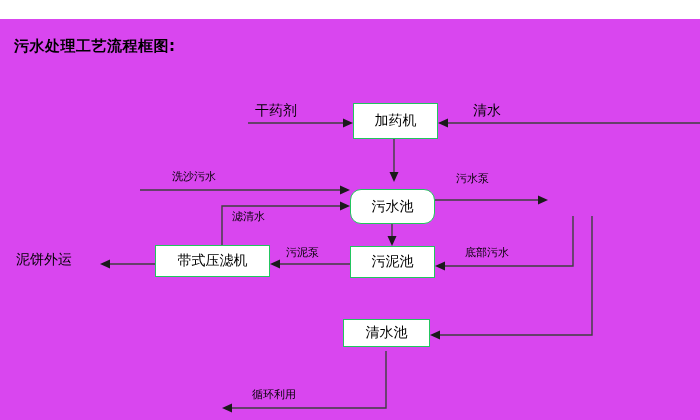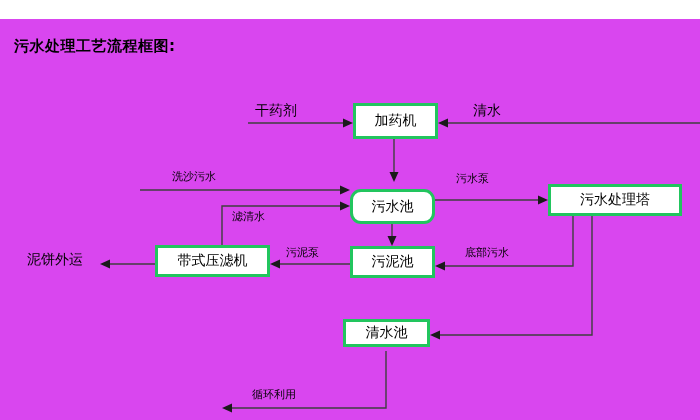--- a/index.html
+++ b/index.html
@@ -22,21 +22,21 @@
     top: 18px;
     font-size: 15px;
     font-weight: bold;
     color: #000000;
     letter-spacing: 0.5px;
     white-space: nowrap;
   }
   .node {
     position: absolute;
     box-sizing: border-box;
-    border: 3px solid #22c55e;
+    border: 1px solid #22c55e;
     background: #ffffff;
     display: flex;
     align-items: center;
     justify-content: center;
     font-size: 14px;
     color: #000000;
     white-space: nowrap;
     z-index: 3;
   }
   .edge-label {
@@ -119,23 +119,20 @@
   </svg>
 
   <div class="node" style="left:353px; top:84px; width:85px; height:36px;">
     <span>加药机</span>
   </div>
 
   <div class="node" style="left:350px; top:170px; width:85px; height:35px;border-radius:11px;">
     <span>污水池</span>
   </div>
 
-  <div class="node" style="left:548px; top:165px; width:134px; height:32px;">
-    <span>污水处理塔</span>
-  </div>
 
   <div class="node" style="left:155px; top:226px; width:115px; height:32px;">
     <span>带式压滤机</span>
   </div>
 
   <div class="node" style="left:350px; top:227px; width:85px; height:32px;">
     <span>污泥池</span>
   </div>
 
   <div class="node" style="left:343px; top:300px; width:87px; height:28px;">
@@ -149,17 +146,17 @@
   <div class="edge-label" style="left:172px; top:150px;">洗沙污水</div>
 
   <div class="edge-label" style="left:232px; top:190px;">滤清水</div>
 
   <div class="edge-label" style="left:456px; top:152px;">污水泵</div>
 
   <div class="edge-label" style="left:286px; top:226px;">污泥泵</div>
 
   <div class="edge-label" style="left:465px; top:226px;">底部污水</div>
 
-  <div class="term-label" style="left:27px; top:232px;">泥饼外运</div>
+  <div class="term-label" style="left:16px; top:232px;">泥饼外运</div>
 
   <div class="edge-label" style="left:252px; top:368px;">循环利用</div>
 
 </div>
 
 </body></html>

